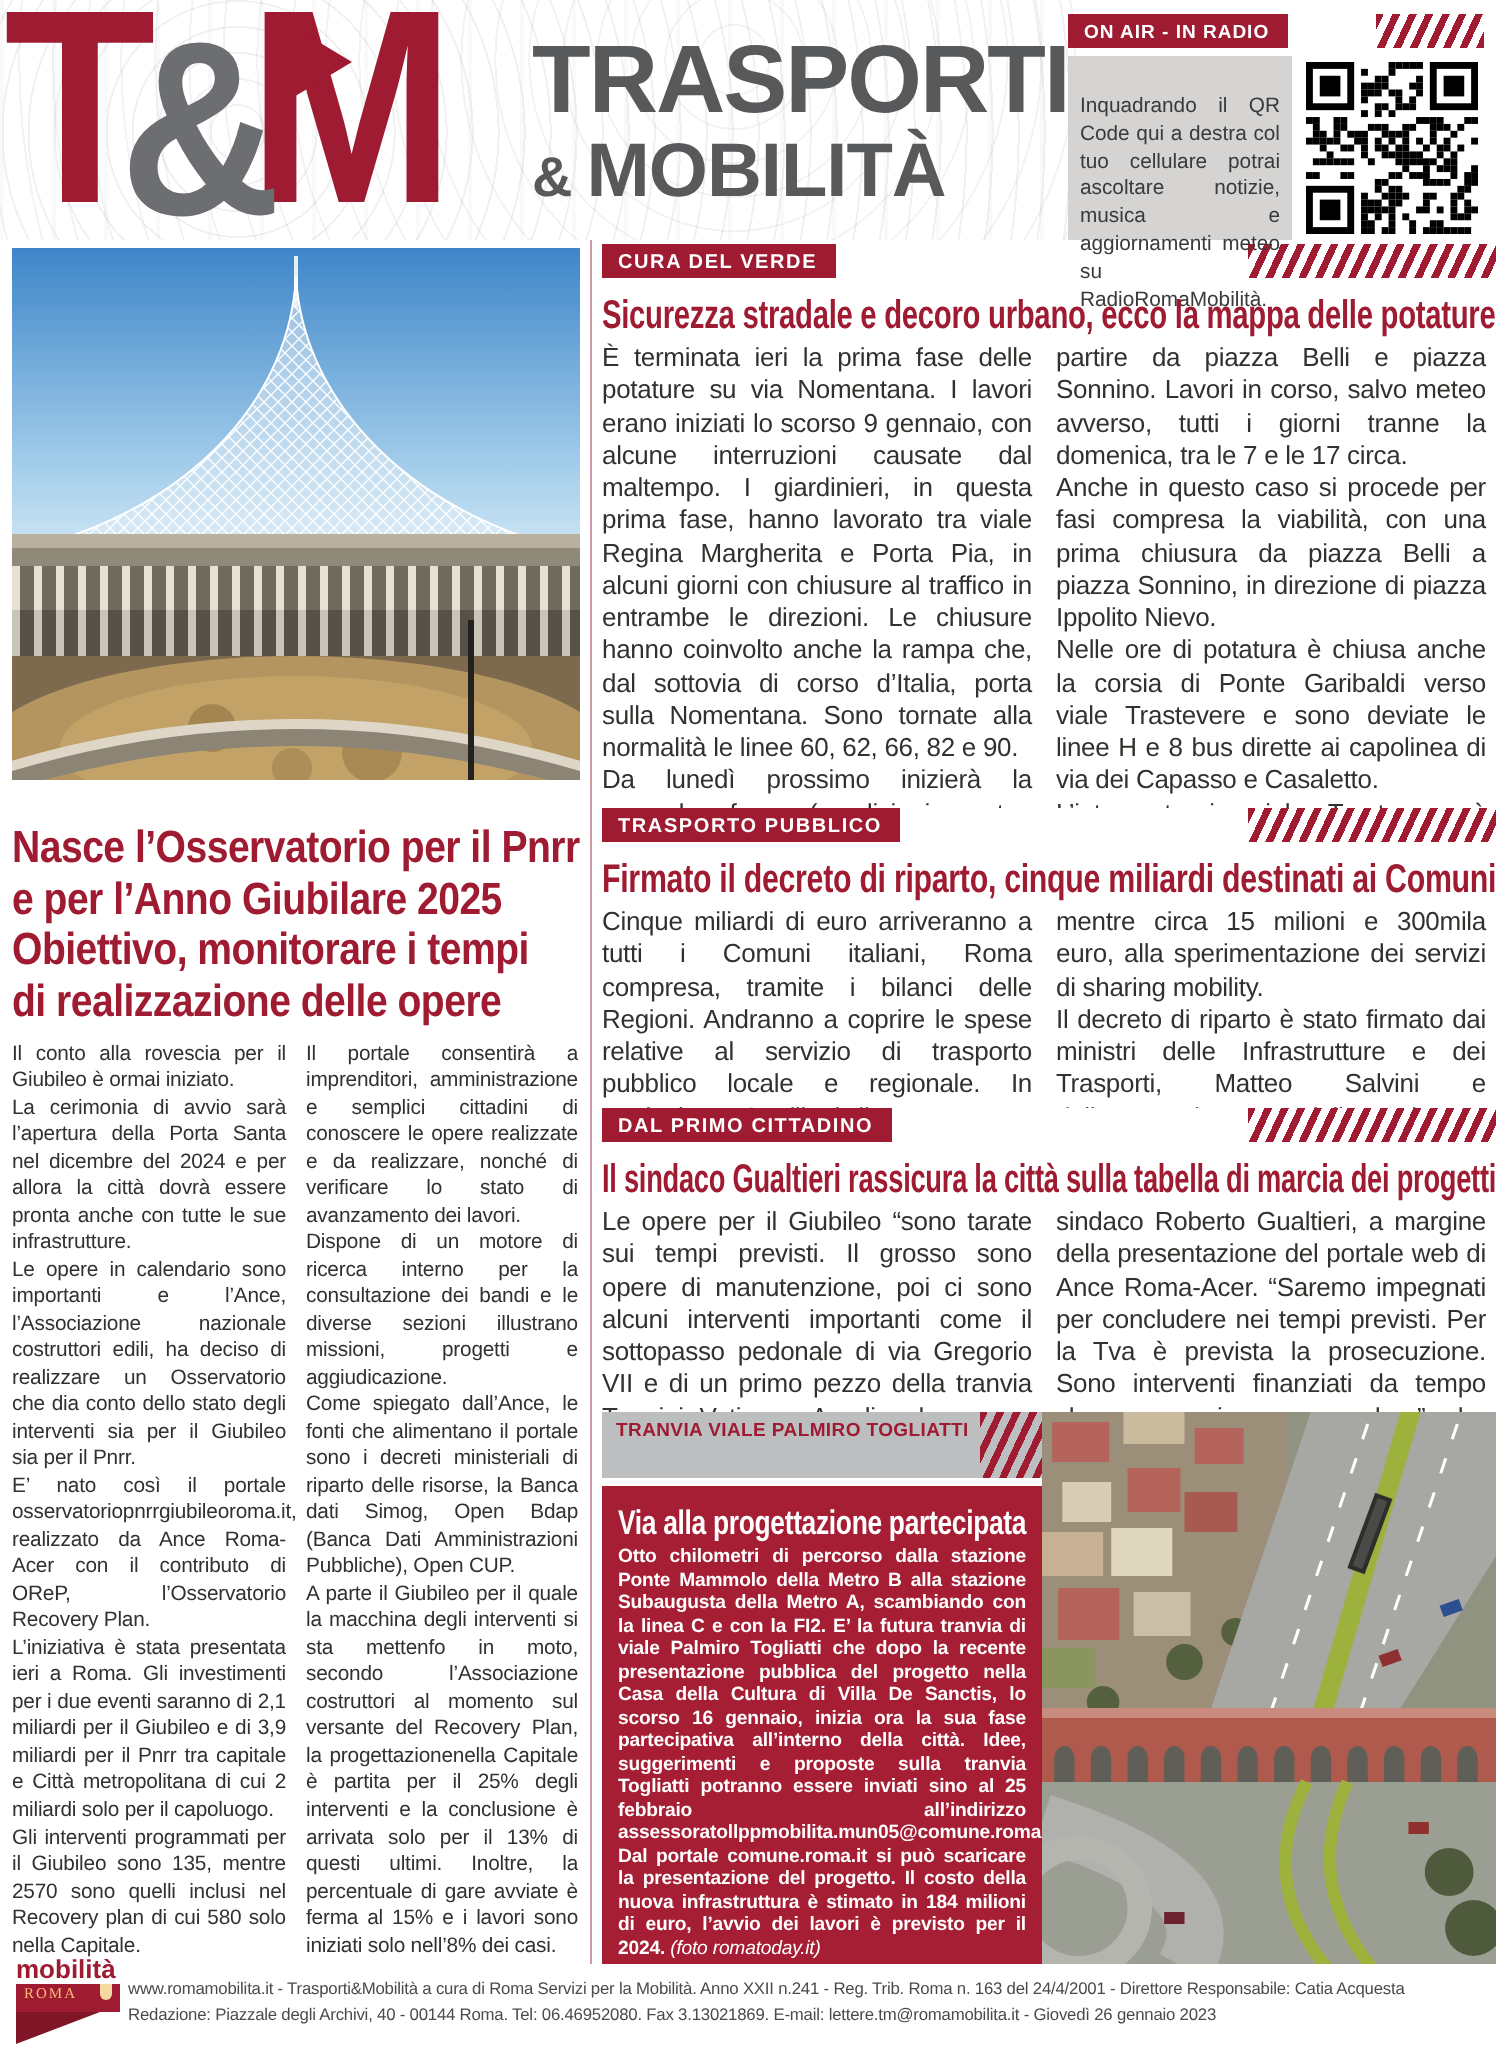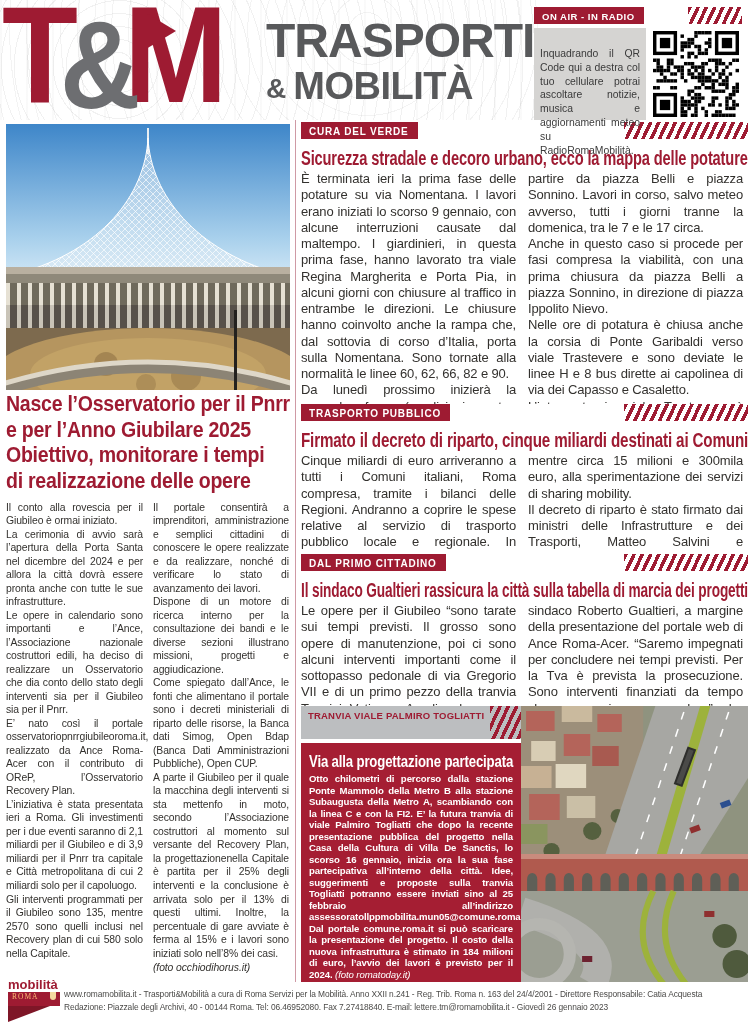--- a/index.html
+++ b/index.html
@@ -41,21 +41,21 @@
   .stripes{width:54px;background:repeating-linear-gradient(115deg,var(--red) 0 3.5px,#fff 3.5px 7.5px)}
   .radio-body{display:flex;gap:4px;margin-top:4px}
   .radio-text{flex:1;background:#d5d4d2;padding:19px 6px;font-size:10.4px;line-height:1.33;
               color:#3a3a3a;text-align:justify;height:92px}
   .qr-wrap{width:92px;height:92px;background:#fff;padding:3px}
 
   
   .content{display:flex;height:862px}
   .left-col{width:296px;flex:none;padding:4px 6px 0 6px;border-right:1px solid #cf9aa5;overflow:hidden}
   .photo{width:284px;height:266px;overflow:hidden;background:#9cc4e4}
-  .article-title-wrap{width:284px;margin:1px 0 7px}
+  .article-title-wrap{width:284px;margin:21px 0 7px}
   .article-title{font-size:22.5px;line-height:1.14;font-weight:bold;color:var(--red);letter-spacing:-.3px}
   .ltext{display:flex;gap:10px;height:474px;overflow:hidden}
   .lcol{width:137px;font-size:10.4px;line-height:1.3;letter-spacing:-.1px;text-align:justify;white-space:pre-line}
   .credit{display:block;font-style:italic;margin-top:1px}
 
   .right-col{flex:1;padding:2px 0 0 5px;overflow:hidden}
   .sec{overflow:hidden}
   .sec .bar{margin-bottom:4px}
   .sec .bar .lbl{font-size:10px;letter-spacing:.8px}
   .sec .bar .stripes{width:124px}
@@ -512,16 +512,16 @@
   <footer class="footer">
     <div class="flogo">
       <div class="fm">mobilità</div>
       <div class="fbox">
         <span class="fr">ROMA</span>
           <span class="crest"></span>
       </div>
       <div class="tail"></div>
     </div>
     <div class="fline">www.romamobilita.it - Trasporti&amp;Mobilità a cura di Roma Servizi per la Mobilità. Anno XXII n.241 - Reg. Trib. Roma n. 163 del 24/4/2001 - Direttore Responsabile: Catia Acquesta</div>
-    <div class="fline">Redazione: Piazzale degli Archivi, 40 - 00144 Roma. Tel: 06.46952080. Fax 7.27418840. E-mail: lettere.tm@romamobilita.it - Giovedì 26 gennaio 2023</div>
+    <div class="fline">Redazione: Piazzale degli Archivi, 40 - 00144 Roma. Tel: 06.46952080. Fax 3.13021869. E-mail: lettere.tm@romamobilita.it - Giovedì 26 gennaio 2023</div>
   </footer>
 
 </div>
 
 </body></html>

